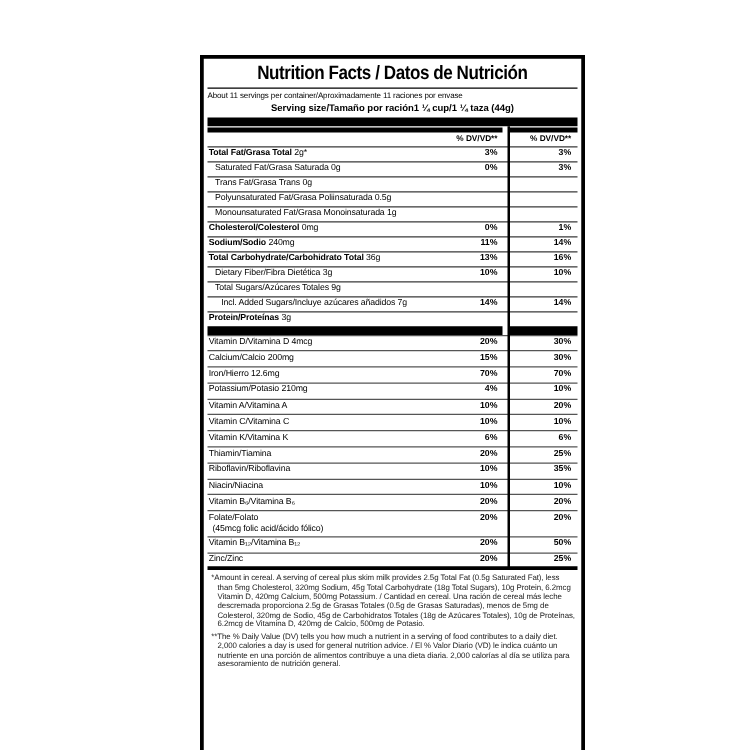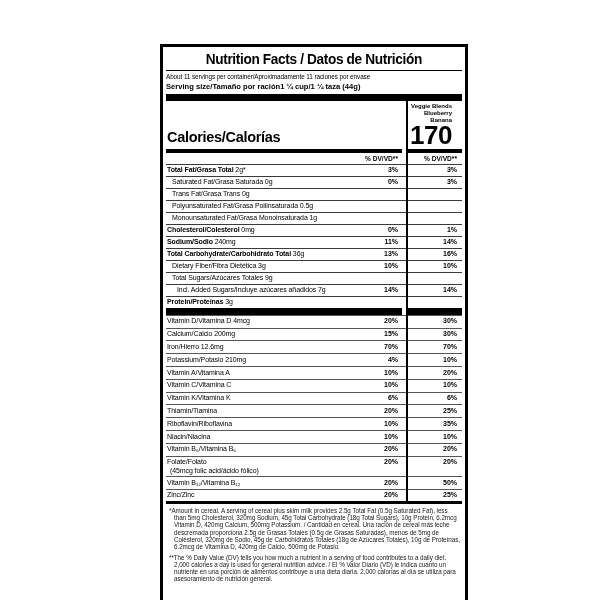--- a/index.html
+++ b/index.html
@@ -11,21 +11,21 @@
     position:absolute; left:160px; top:8px; width:308px; min-height:584px;
     background:#fff; border:3px solid #000; padding:2px 3px 3px 3px;
     display:flex; flex-direction:column;margin-top:36px;
   }
 
   .title { text-align:center; white-space:nowrap; overflow:visible; padding:1px 0 2px 0; }
   .title-inner { display:inline-block; font-weight:bold; font-size:15.5px; letter-spacing:-0.4px;
                  transform:scaleX(0.88); transform-origin:center; }
   .thin-rule { border-top:1px solid #000; margin:0 0 2px 0; }
   .servings { font-size:6.4px; line-height:8px; white-space:nowrap; letter-spacing:-0.1px; }
-  .serving-size { display:flex; justify-content:flex-start; font-weight:bold;
+  .serving-size { display:flex; justify-content:center; font-weight:bold;
                   font-size:7.6px; line-height:10px; padding:1px 0 2px 0; }
 
   .bar-full { height:7px; background:#000; }
 
   .cols { position:relative; flex:0 0 auto; }
   .vline { position:absolute; top:0; bottom:0; right:54px; width:2px; background:#000; }
 
   .cal-header { display:flex; align-items:stretch; }
   .cal-main { flex:1; display:flex; justify-content:space-between; align-items:flex-end; padding-right:10px; }
   .cal-word { font-weight:bold; font-size:14.5px; letter-spacing:-0.3px; padding:0 0 3px 1px; }
@@ -78,31 +78,20 @@
       <span>Serving size/Tamaño por ración</span>
       <span>1 ¼ cup/1 ¼ taza (44g)</span>
     </div>
 
     <div class="bar-full"></div>
 
     <div class="cols">
       <div class="vline"></div>
 
       <div class="cal-header">
-        <div class="cal-main">
-          <div class="cal-word">Calories/Calorías</div>
-          <div>
-            <div class="col-head">
-              <div>Veggie Blends</div>
-              <div>Blueberry</div>
-              <div>Banana</div>
-            </div>
-            <div class="cal-num">170</div>
-          </div>
-        </div>
       </div>
 
       <div class="bar-row bar-mid">
         <div class="bar-main"></div>
         <div class="bar-milk"></div>
       </div>
 
       <div class="dv-row">
         <div class="dvh1">% DV/VD**</div>
         <div class="dvh2">% DV/VD**</div>

